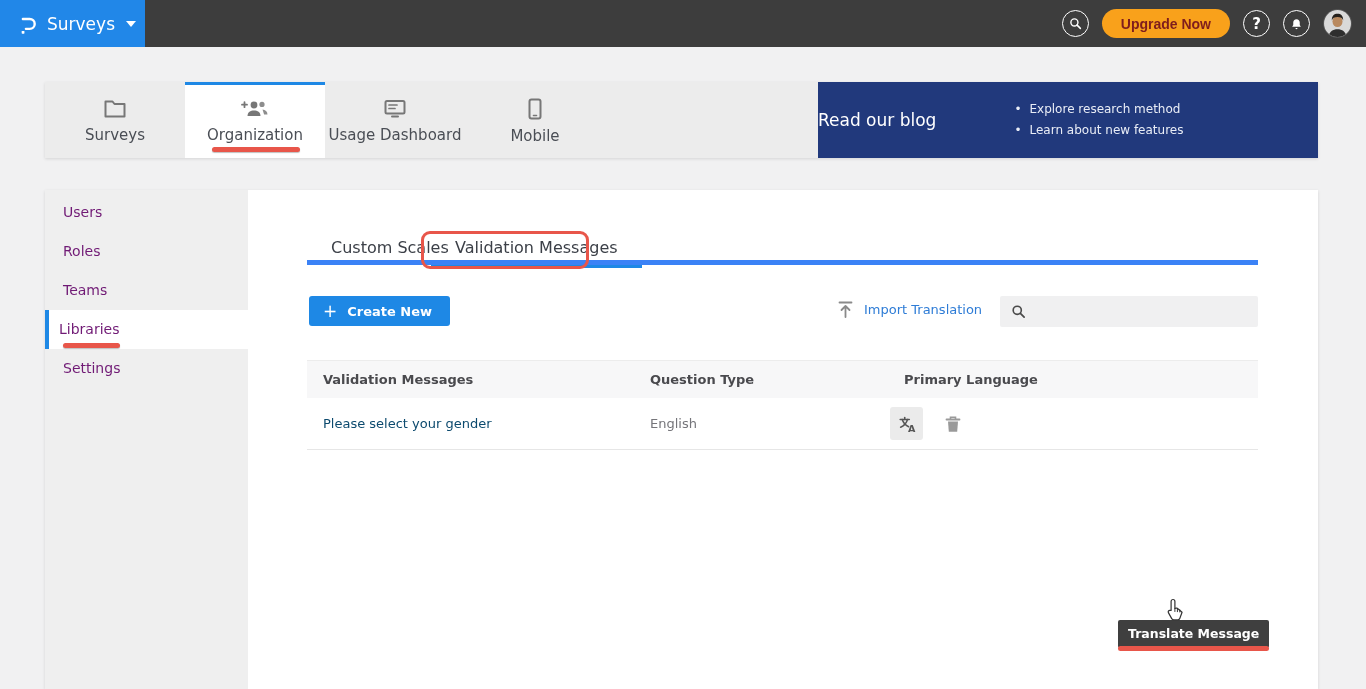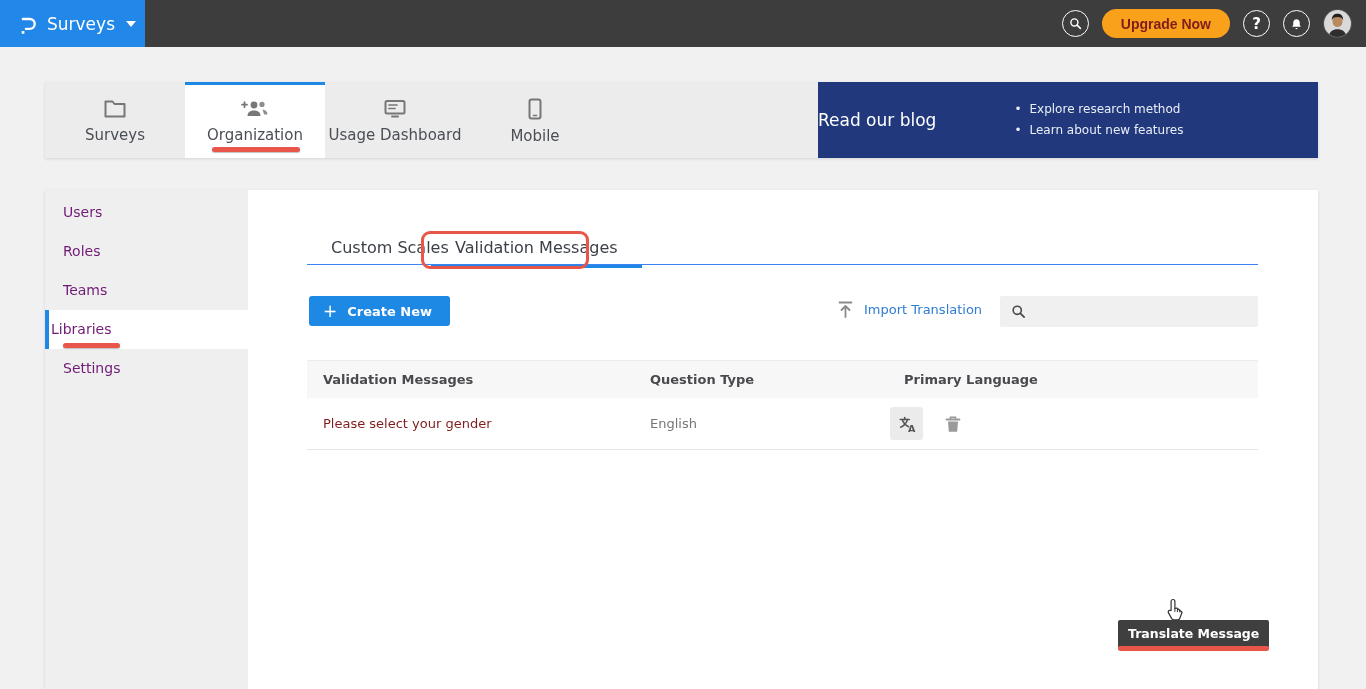--- a/index.html
+++ b/index.html
@@ -40,27 +40,27 @@
   .promo-bullets { list-style:none; margin-left:78px; }
   .promo-bullets li { color:#e9edf6; font-size:12px; line-height:21px; white-space:nowrap; }
   .promo-bullets li::before { content:"•"; margin-right:8px; color:#e9edf6; }
 
   
   .main-card { position:absolute; left:45px; top:190px; width:1273px; height:499px; background:#fff;
                box-shadow:0 1px 3px rgba(0,0,0,.12); }
   .sidebar { position:absolute; left:0; top:0; width:203px; height:499px; background:#efefef; padding-top:3px; }
   .side-item { height:39px; line-height:39px; padding-left:18px; font-size:14px; color:#701a75;
                cursor:pointer; position:relative; }
-  .side-item.active { background:#fff; border-left:4px solid #1e88e5; padding-left:2px; }
+  .side-item.active { background:#fff; border-left:4px solid #1e88e5; padding-left:10px; }
   .side-annot { left:14px; top:33px; width:57px; }
 
   .content { position:absolute; left:203px; top:0; width:1070px; height:499px; }
   .content-inner { position:absolute; left:59px; top:0; width:951px; }
 
-  .content-tabs { position:absolute; left:0; top:48px; width:951px; height:27px; border-bottom:1px solid #3b82f6; }
+  .content-tabs { position:absolute; left:0; top:48px; width:951px; height:27px; border-bottom:5px solid #3b82f6; }
   .ctab { position:absolute; top:0; height:27px; font-size:16px; color:#3c4048; padding:0 24px; cursor:pointer; white-space:nowrap; }
   .ctab-1 { left:0; }
   .ctab-2 { left:124px; }
   .ctab.active { border-bottom:3px solid #1e88e5; height:30px; font-weight:500; }
   .tab-annot-box { position:absolute; left:114px; top:-7px; width:168px; height:38px;
                    border:3.5px solid #e8564a; border-radius:9px; pointer-events:none; }
 
   .toolbar { position:absolute; left:0; top:106px; width:951px; height:31px; }
   .create-btn { position:absolute; left:2px; top:0; height:30px; background:#1e88e5; color:#fff; border:none;
                 border-radius:3px; font-size:13px; font-weight:bold; padding:0 18px 0 14px; cursor:pointer;
@@ -76,21 +76,21 @@
                       font-family:inherit; color:#333; }
 
   .table { position:absolute; left:0; top:170px; width:951px; }
   .thead { display:flex; height:38px; align-items:center; background:#f7f7f8; border-top:1px solid #ececec; }
   .trow  { display:flex; height:52px; align-items:center; background:#fff; border-bottom:1px solid #e6e6e6; position:relative; }
   .col-msg  { width:343px; padding-left:16px; }
   .col-type { width:254px; }
   .col-lang { width:240px; }
   .col-actions { width:114px; display:flex; align-items:center; gap:13px; }
   .thead span { font-size:13px; font-weight:bold; color:#4a4a4e; }
-  .row-link { font-size:13px; color:#7f1d1d; cursor:pointer; }
+  .row-link { font-size:13px; color:#0c4a6e; cursor:pointer; }
   .cell-text { font-size:13px; color:#75757a; }
   .icon-btn { width:33px; height:33px; border:none; border-radius:3px; background:transparent; cursor:pointer;
               display:flex; align-items:center; justify-content:center; color:#555; }
   .icon-btn.hovered { background:#ebebeb; }
   .trash-btn { color:#9a9a9a; }
 
   .tooltip { position:absolute; left:811px; top:260px; background:#3f3f3f; color:#fff; font-size:12.5px;
              font-weight:bold; padding:6px 10px 7px; border-radius:2px; white-space:nowrap; z-index:5; }
   .tooltip-annot { position:absolute; left:0; bottom:-3px; width:100%; height:5px; border-radius:3px;
                    background:#e8564a; }

